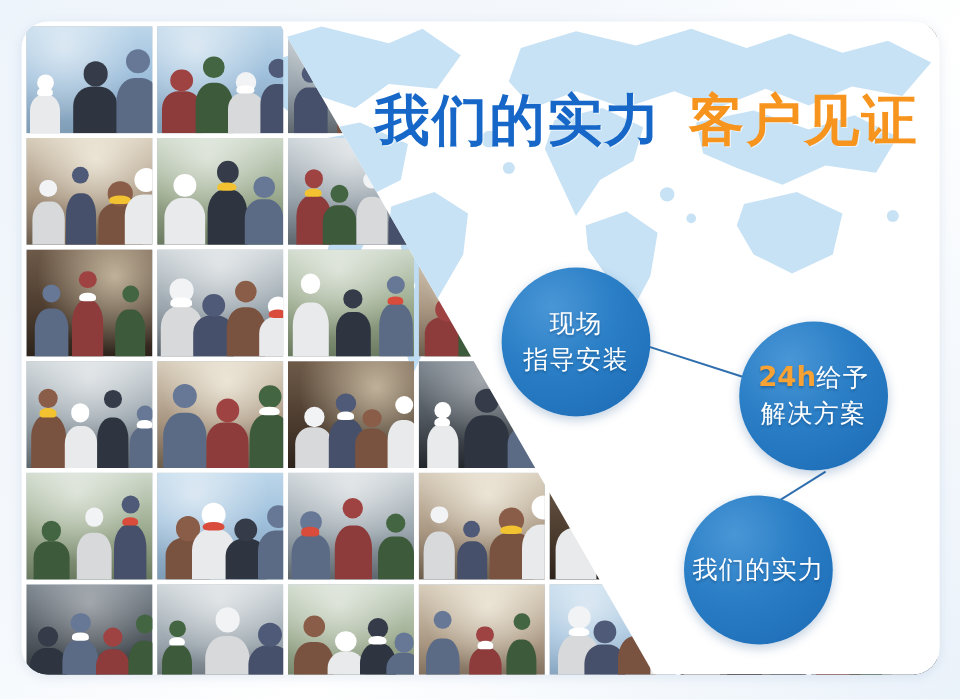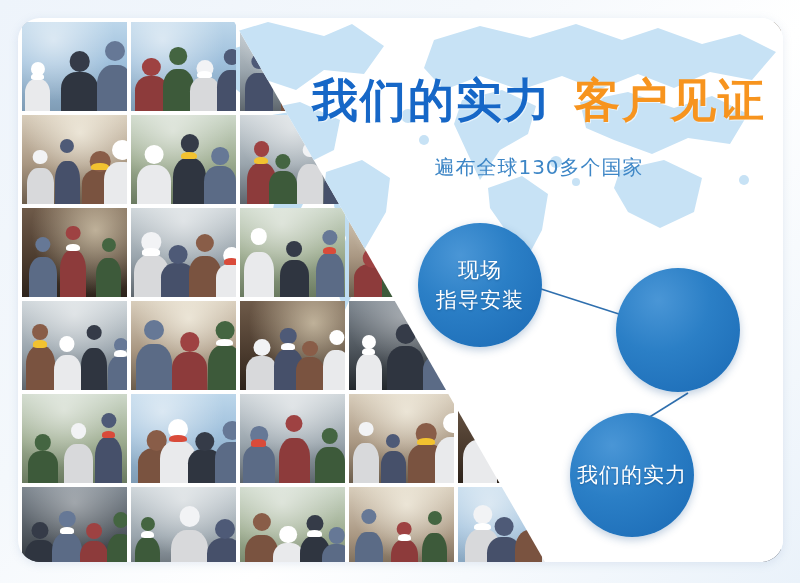--- a/index.html
+++ b/index.html
@@ -563,35 +563,36 @@
           <circle cx="576" cy="184" r="5"></circle>
         </g>
       </svg>
     </div>
 
     <div class="headline">
       <span class="b">我们的实力</span><span class="o">客户见证</span>
     </div>
 
     <div class="subline">
-      <div>遍布全球130多个国家</div>
     </div>
 
   </div>
 
   <svg class="links" viewBox="0 0 800 583" xmlns="http://www.w3.org/2000/svg">
     <line x1="538" y1="288" x2="622" y2="315" stroke="#2f6fae" stroke-width="1.6"></line>
     <line x1="688" y1="393" x2="648" y2="418" stroke="#2f6fae" stroke-width="1.6"></line>
   </svg>
 
   <div class="bub" id="bub1">
     <div class="ln">现场</div>
     <div class="ln">指导安装</div>
   </div>
 
   <div class="bub" id="bub2">
+    <div class="ln"><span class="hr">24h</span><span>给予</span></div>
+    <div class="ln">解决方案</div>
   </div>
 
   <div class="bub" id="bub3">
     <div class="ln">我们的实力</div>
   </div>
 
 </div>
 
 </body></html>

